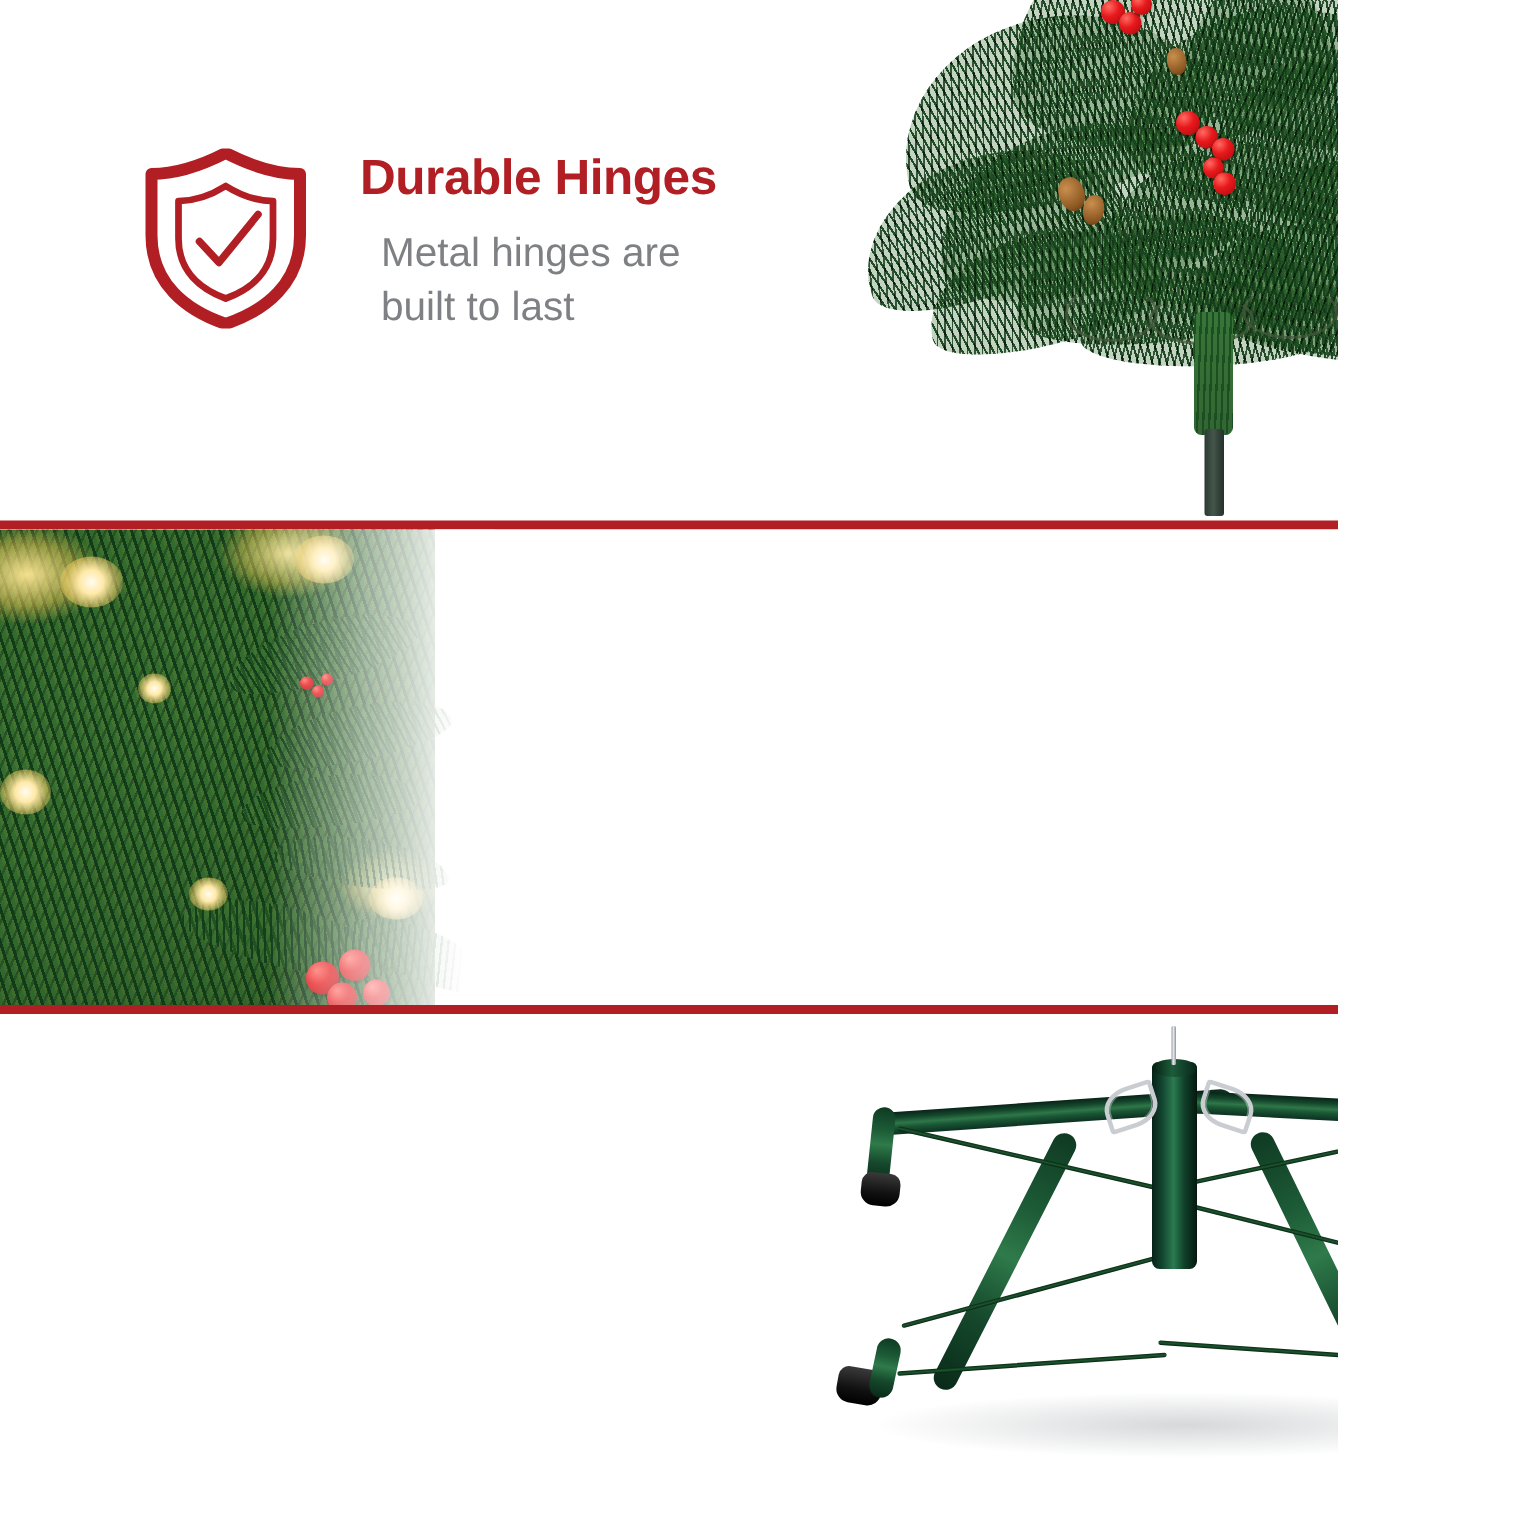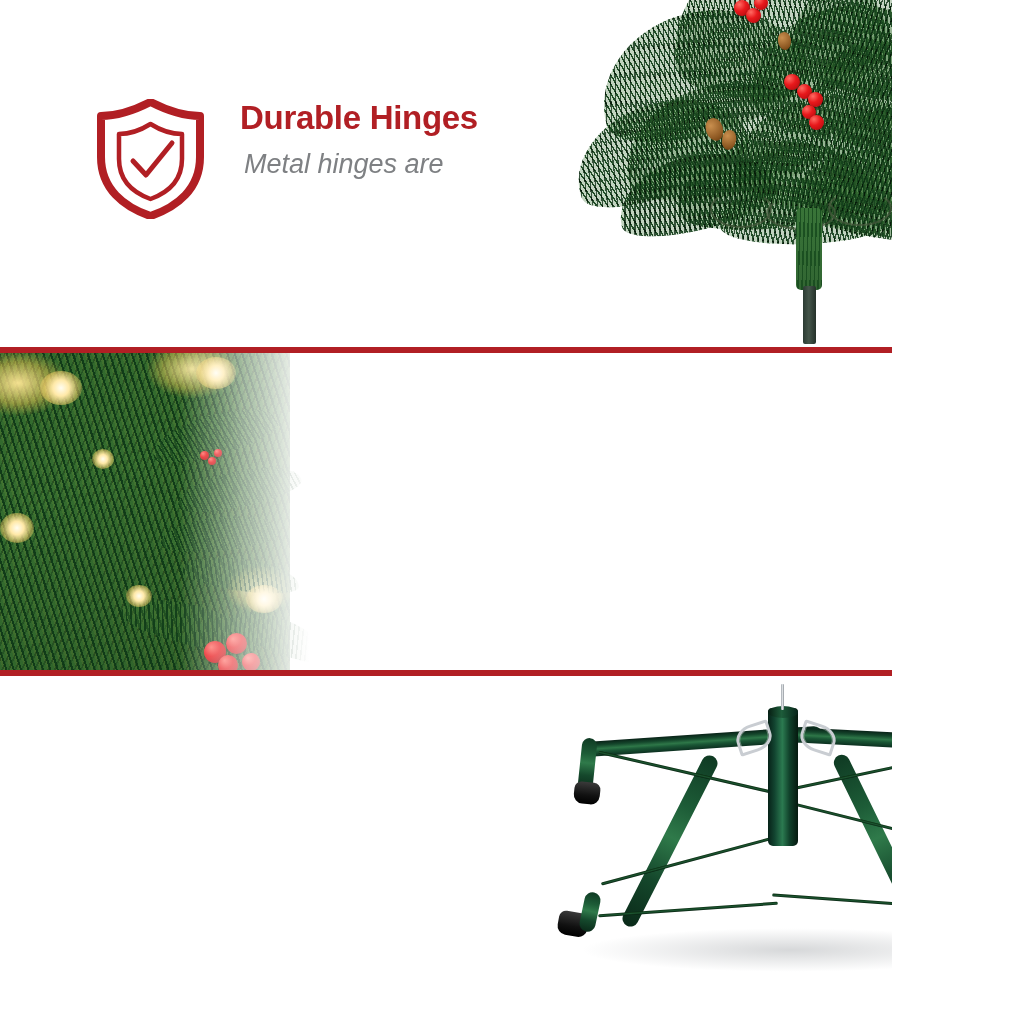--- a/index.html
+++ b/index.html
@@ -33,22 +33,21 @@
     letter-spacing:-0.3px;
     line-height:1.05;
     margin:0 0 10px 0;
     white-space:nowrap;
   }
   .subtext{
     color:#7e8083;
     font-size:27px;
     font-weight:400;
     line-height:1.34;
-    margin:4px;
-    font-style:italic;
+    margin:14px;
   }
   .subtext span{display:block;white-space:nowrap;}
 
   #text-hinges{left:240px;top:101px;}
 
   
   .icon{position:absolute;}
   #icon-shield{left:93px;top:99px;width:115px;height:120px;}
 
   
@@ -206,20 +205,21 @@
         <path d="M26 35 C37 35 48 31 57.5 25 C67 31 78 35 89 35 L89 60
                  C89 82 74 94 57.5 100 C41 94 26 82 26 60 Z" fill="none" stroke="#b11f24" stroke-width="4.5" stroke-linejoin="round" stroke-linecap="round"></path>
         <path d="M40 62 L53 76 L79 44" fill="none" stroke="#b11f24" stroke-width="5" stroke-linecap="round" stroke-linejoin="round"></path>
       </svg>
     </div>
 
     <div class="textblock" id="text-hinges">
       <h2 class="heading">Durable Hinges</h2>
       <p class="subtext">
         <span>Metal hinges are</span>
+        <span>built to last</span>
       </p>
     </div>
   </section>
 
   <div class="divider" id="divider-1"></div>
 
   <section class="panel" id="panel-pvc">
 
     <div id="photo-lit">
       <div class="lit-mass"></div>

